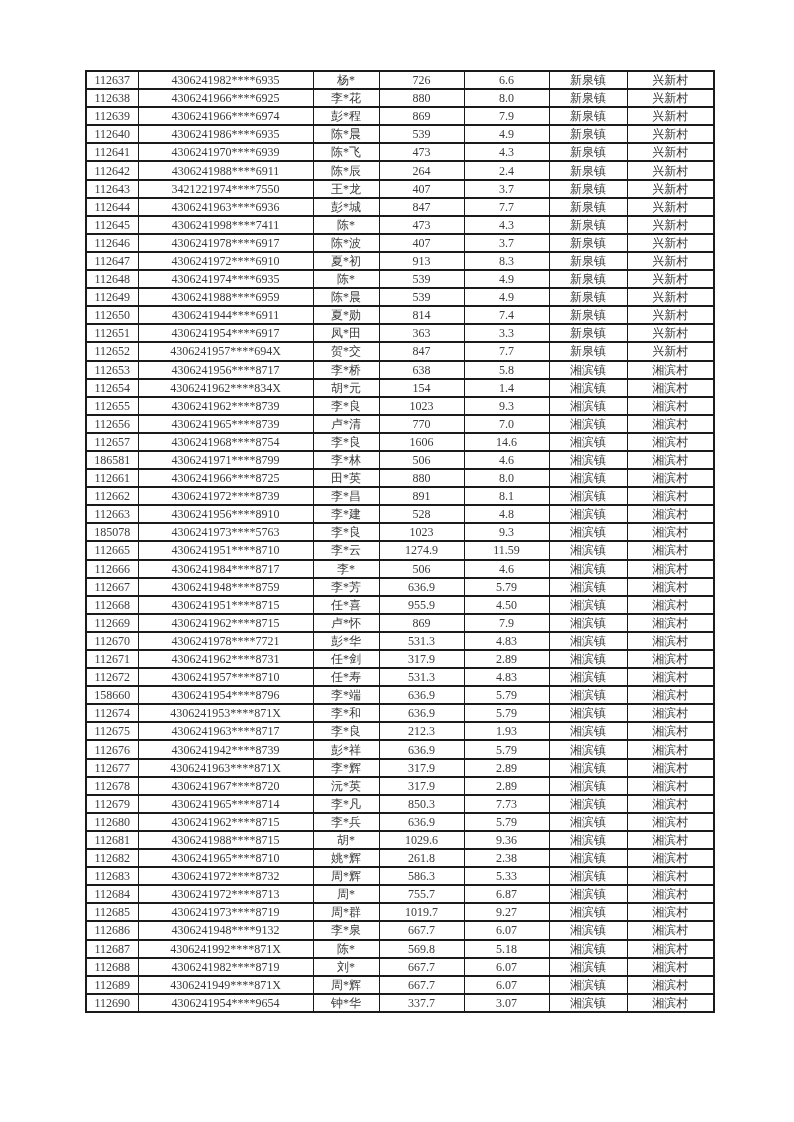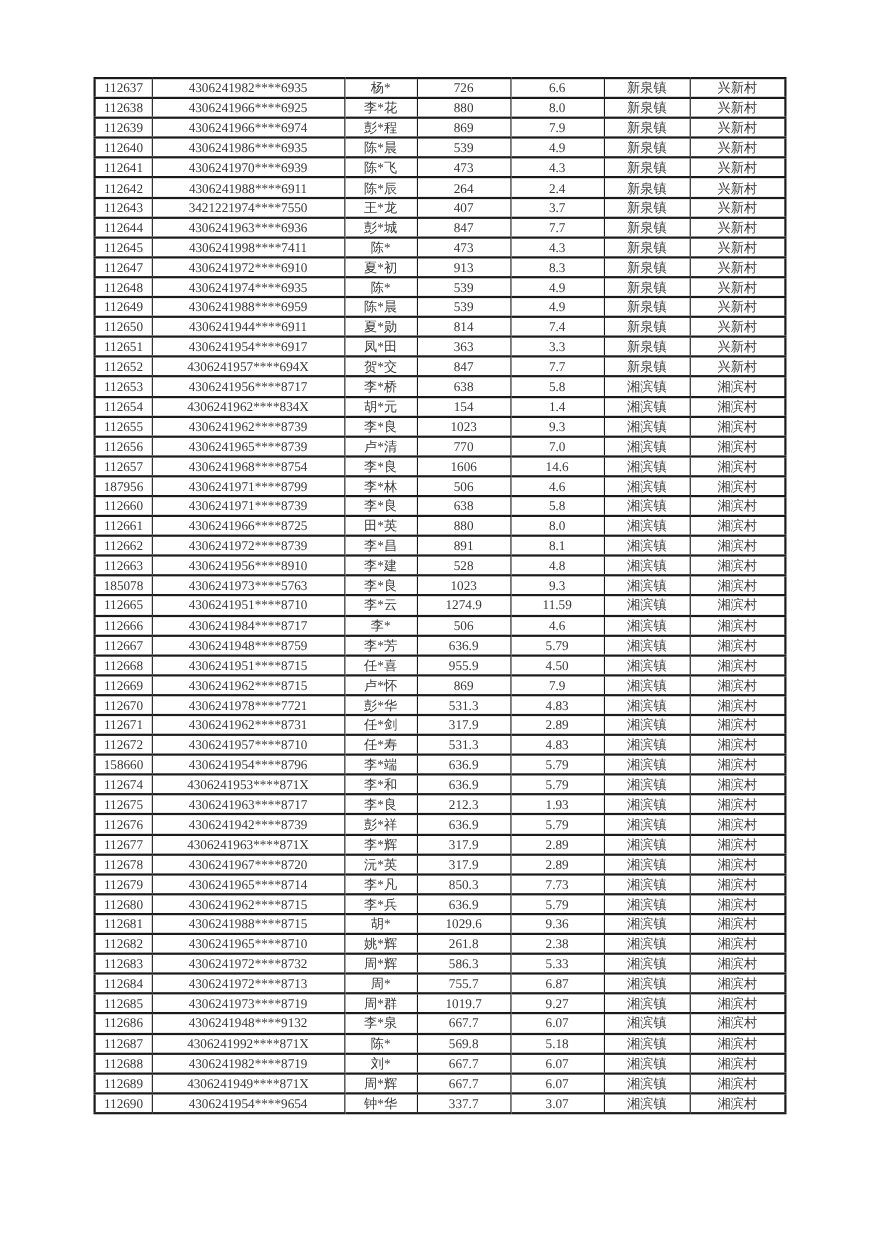--- a/index.html
+++ b/index.html
@@ -138,20 +138,29 @@
         <tr>
     <td>112645</td>
     <td>4306241998****7411</td>
     <td>陈*</td>
     <td>473</td>
     <td>4.3</td>
     <td>新泉镇</td>
     <td>兴新村</td>
   </tr>
         <tr>
+    <td>112646</td>
+    <td>4306241978****6917</td>
+    <td>陈*波</td>
+    <td>407</td>
+    <td>3.7</td>
+    <td>新泉镇</td>
+    <td>兴新村</td>
+  </tr>
+        <tr>
     <td>112647</td>
     <td>4306241972****6910</td>
     <td>夏*初</td>
     <td>913</td>
     <td>8.3</td>
     <td>新泉镇</td>
     <td>兴新村</td>
   </tr>
         <tr>
     <td>112648</td>
@@ -237,34 +246,25 @@
         <tr>
     <td>112657</td>
     <td>4306241968****8754</td>
     <td>李*良</td>
     <td>1606</td>
     <td>14.6</td>
     <td>湘滨镇</td>
     <td>湘滨村</td>
   </tr>
         <tr>
-    <td>187956</td>
+    <td>186581</td>
     <td>4306241971****8799</td>
     <td>李*林</td>
     <td>506</td>
     <td>4.6</td>
-    <td>湘滨镇</td>
-    <td>湘滨村</td>
-  </tr>
-        <tr>
-    <td>112660</td>
-    <td>4306241971****8739</td>
-    <td>李*良</td>
-    <td>638</td>
-    <td>5.8</td>
     <td>湘滨镇</td>
     <td>湘滨村</td>
   </tr>
         <tr>
     <td>112661</td>
     <td>4306241966****8725</td>
     <td>田*英</td>
     <td>880</td>
     <td>8.0</td>
     <td>湘滨镇</td>

